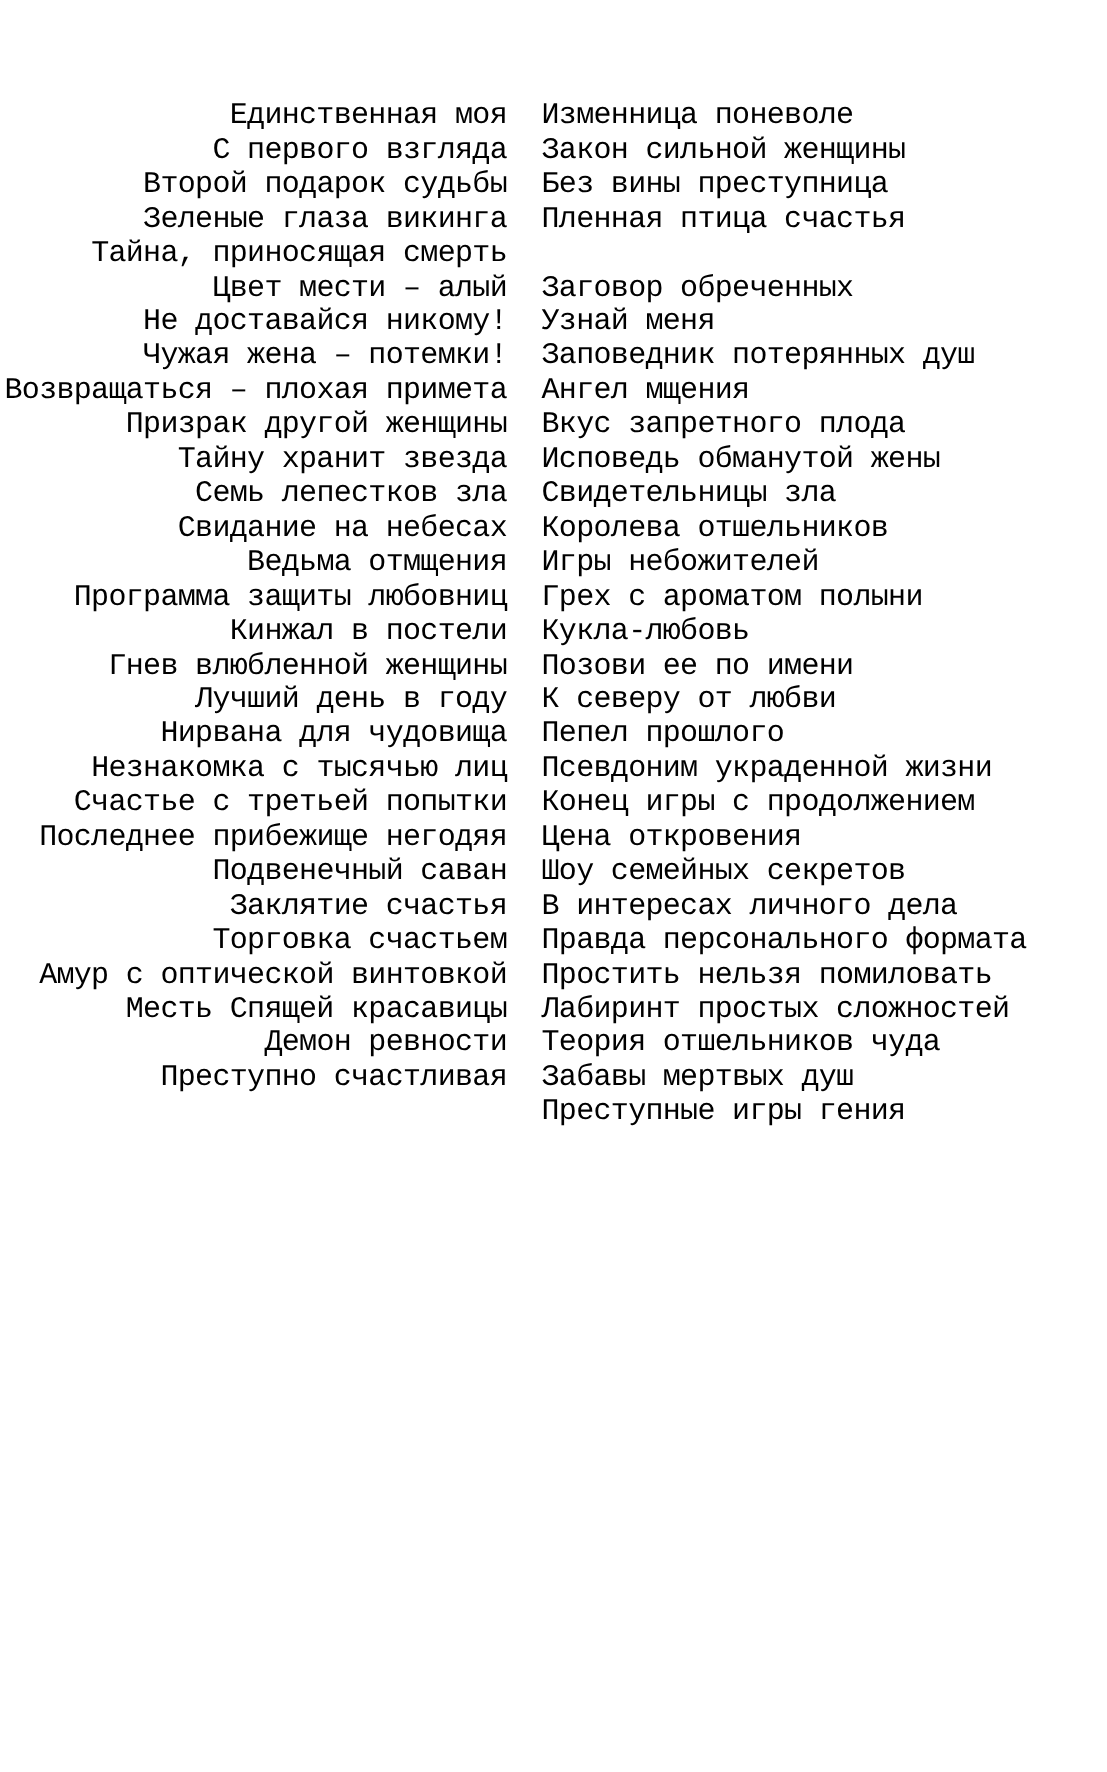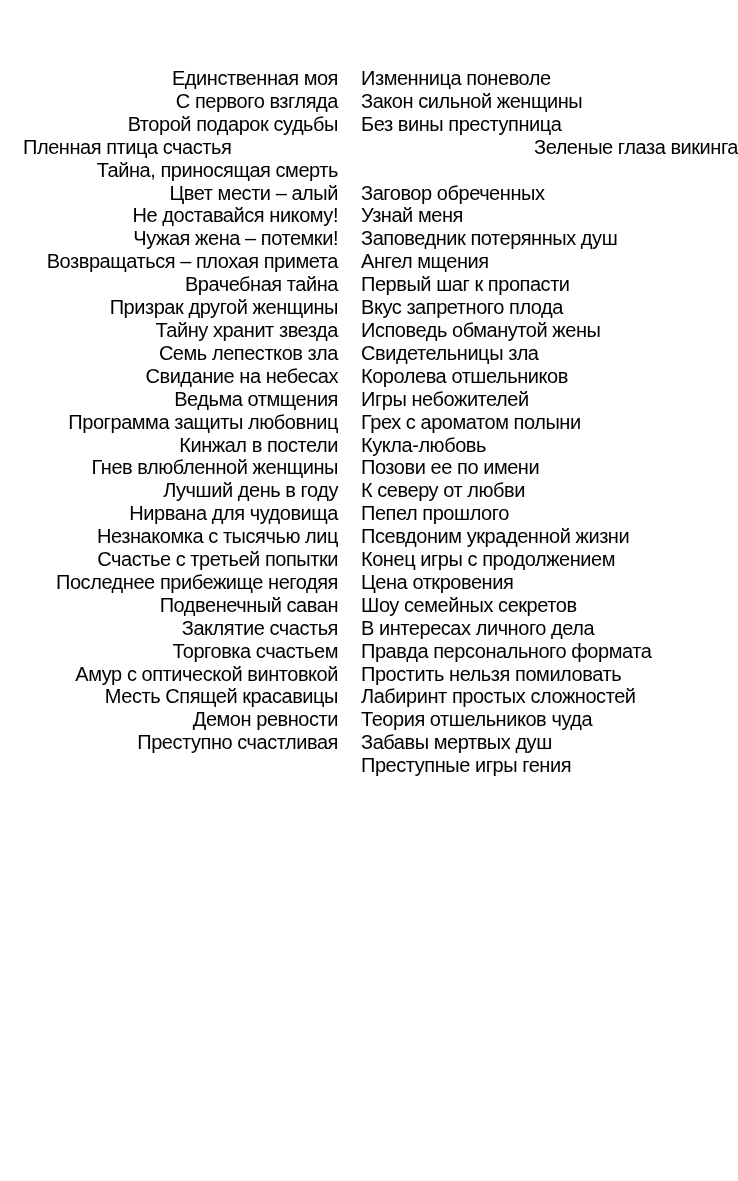--- a/index.html
+++ b/index.html
@@ -27,20 +27,21 @@
     color: #000000;
     font-size: 20px;
     line-height: 22.9px;
     letter-spacing: -0.45px;
     font-weight: 400;
   }
   .row {
     display: flex;
     flex-direction: row;
     align-items: center;
+    font-family: Liberation Mono, monospace;
   }
   .cell {
     white-space: nowrap;
   }
   .cell.left {
     width: 338px;
     text-align: right;
     flex: 0 0 338px;
   }
   .cell.right {
@@ -63,22 +64,22 @@
     <div class="cell left">С первого взгляда</div>
     <div class="cell right">Закон сильной женщины</div>
   </div>
 
   <div class="row">
     <div class="cell left">Второй подарок судьбы</div>
     <div class="cell right">Без вины преступница</div>
   </div>
 
   <div class="row">
+    <div class="cell left">Зеленые глаза викинга</div>
     <div class="cell right">Пленная птица счастья</div>
-    <div class="cell left">Зеленые глаза викинга</div>
   </div>
 
   <div class="row">
     <div class="cell left">Тайна, приносящая смерть</div>
   </div>
 
   <div class="row">
     <div class="cell left">Цвет мести – алый</div>
     <div class="cell right">Заговор обреченных</div>
   </div>
@@ -91,24 +92,20 @@
   <div class="row">
     <div class="cell left">Чужая жена – потемки!</div>
     <div class="cell right">Заповедник потерянных душ</div>
   </div>
 
   <div class="row">
     <div class="cell left">Возвращаться – плохая примета</div>
     <div class="cell right">Ангел мщения</div>
   </div>
 
-  <div class="row">
-    <div class="cell left">Врачебная тайна</div>
-    <div class="cell right">Первый шаг к пропасти</div>
-  </div>
 
   <div class="row">
     <div class="cell left">Призрак другой женщины</div>
     <div class="cell right">Вкус запретного плода</div>
   </div>
 
   <div class="row">
     <div class="cell left">Тайну хранит звезда</div>
     <div class="cell right">Исповедь обманутой жены</div>
   </div>

